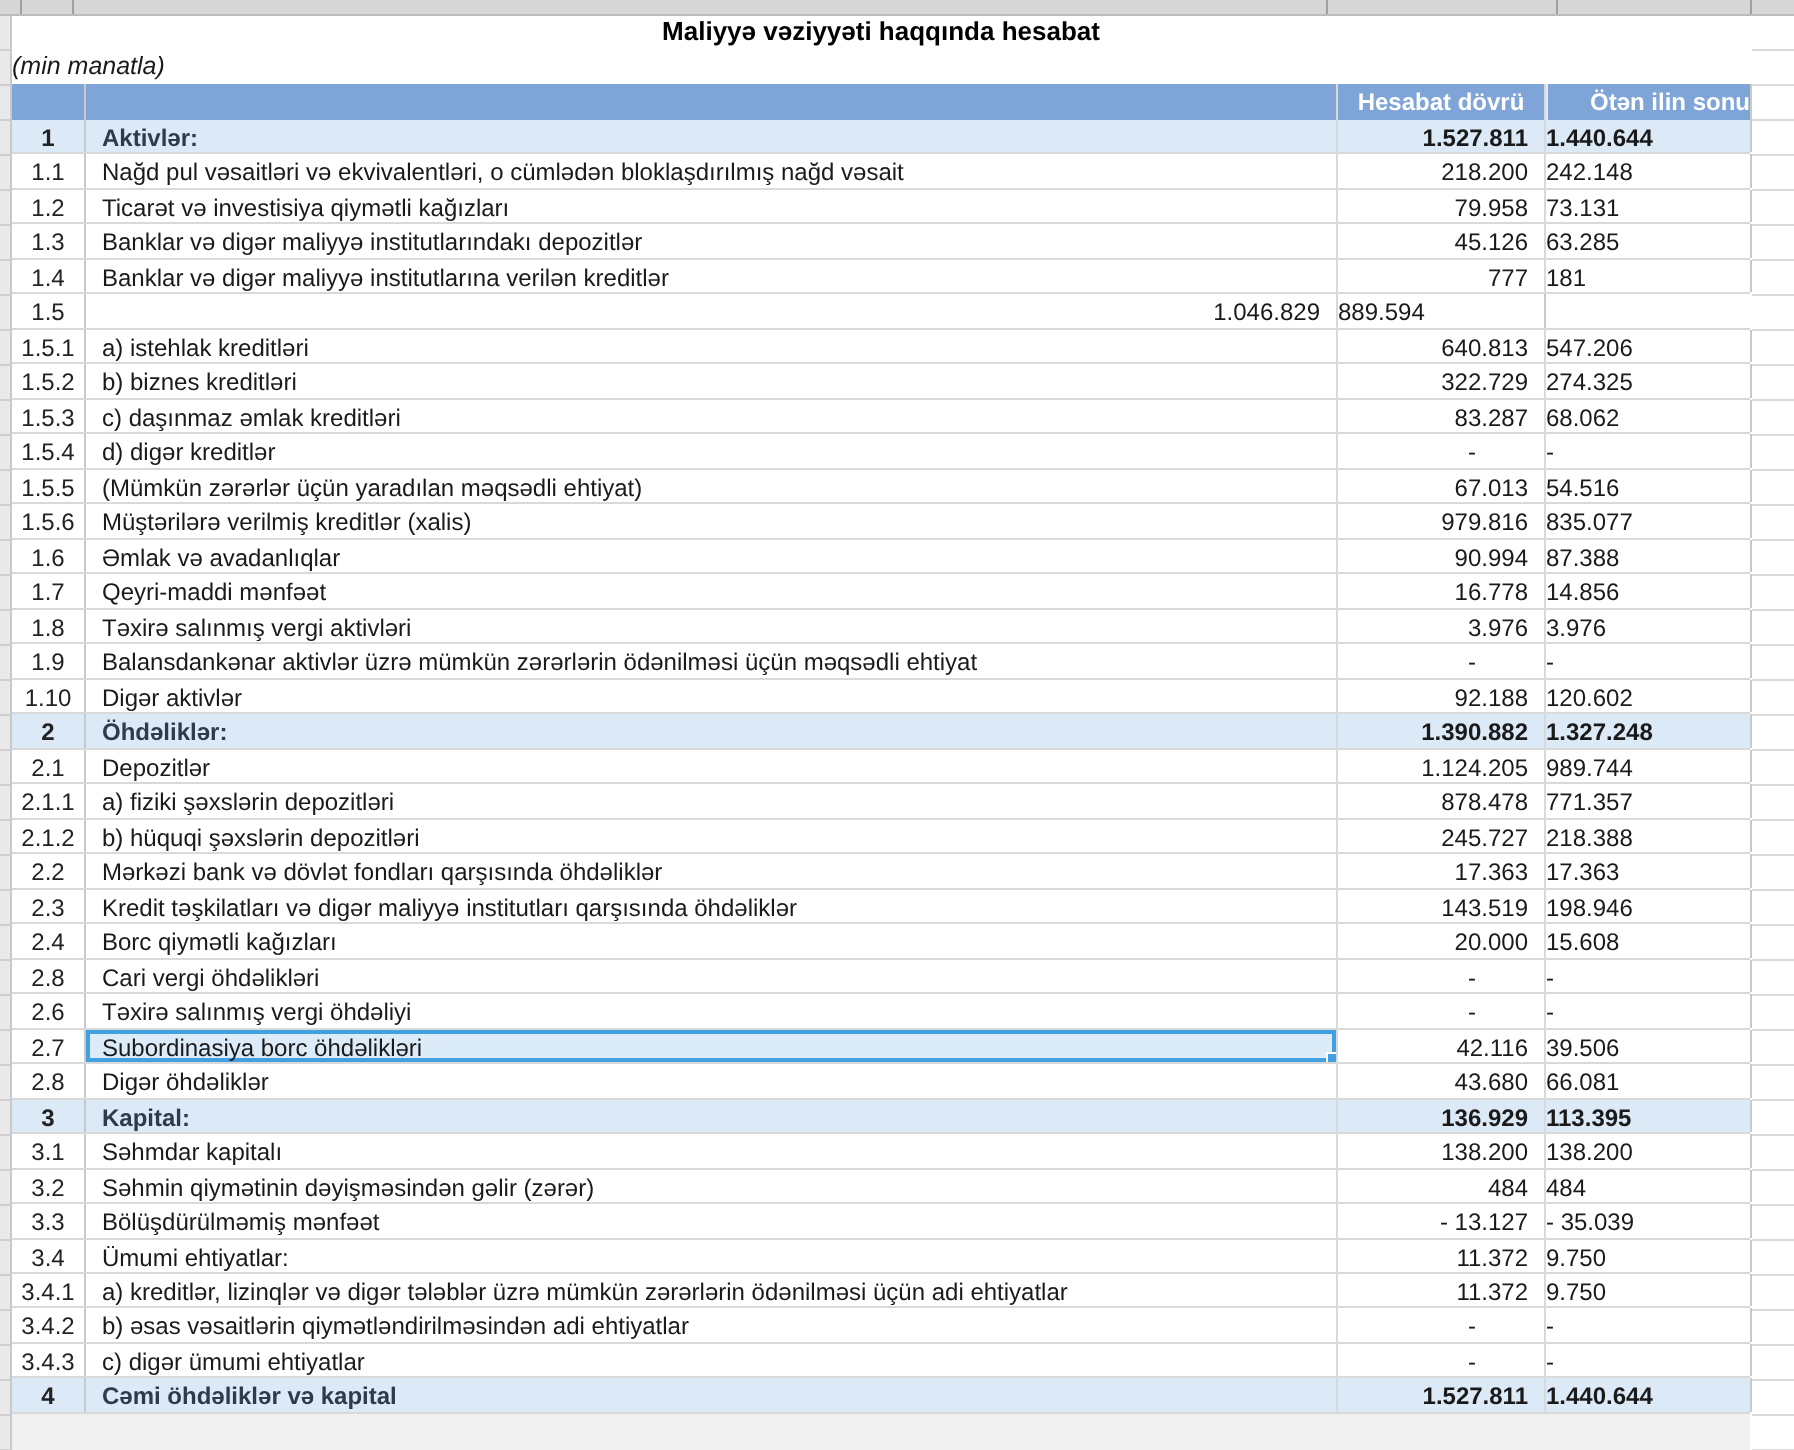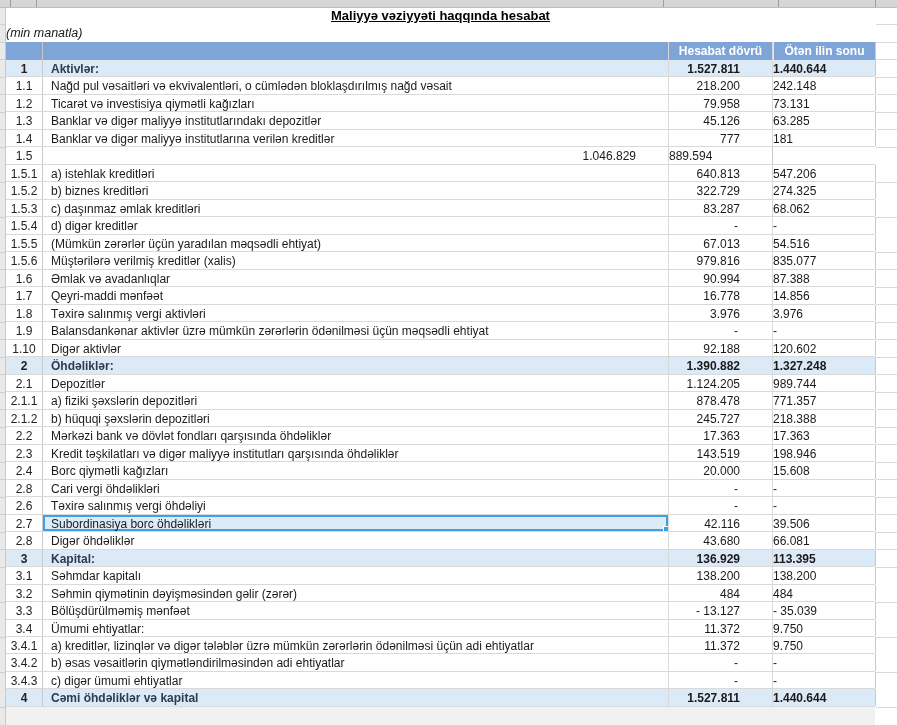--- a/index.html
+++ b/index.html
@@ -27,42 +27,42 @@
   }
   
   .right-col{
     position:absolute;left:876px;top:8px;width:21px;height:717px;background:#fff;
     background-image:repeating-linear-gradient(to bottom,transparent 0 16.5px,var(--grid-line,#D9D9D9) 16.5px 17.5px);
   }
   .title-row{
     position:absolute;left:6px;top:7px;width:869px;height:17px;
     text-align:center;font-weight:bold;font-size:13px;line-height:17px;color:#000;
   }
-  .title-row span{text-decoration:underline;}
+  .title-row span{}
   .note-row{
     position:absolute;left:6px;top:24px;width:860px;height:18px;
     text-align:left;font-style:italic;font-size:12.5px;line-height:18px;color:#1a1a1a;
   }
   .grid4{display:grid;grid-template-columns:37px 626px 104px 103px;}
   .header-row{
     position:absolute;left:6px;top:42px;width:869px;height:18px;
     background:var(--header-bg,#7FA5D8);color:var(--header-text,#fff);
     font-weight:bold;font-size:12px;line-height:18px;
   }
   .header-row .c-v1,.header-row .c-v2{text-align:center;padding:0;}
-  .header-row .c-v2{border-left:1px solid rgba(255,255,255,.75);}
+  .header-row .c-v2{border-left:1px solid rgba(255,255,255,.75);text-align:right;}
   .rows{position:absolute;left:6px;top:60px;width:869px;}
   .row{
     height:17.49px;box-sizing:border-box;border-bottom:1px solid var(--grid-line,#D9D9D9);
     font-size:12px;line-height:16px;background:#fff;
   }
   .row>div{box-sizing:border-box;padding-top:1px;overflow:hidden;white-space:nowrap;}
   .c-num{text-align:center;border-right:1px solid #C9C9C9;color:#222;}
   .c-label{padding-left:8px;border-right:1px solid var(--grid-line,#D9D9D9);position:relative;}
-  .c-v1{text-align:right;padding-right:32px;border-right:1px solid var(--grid-line,#D9D9D9);}
+  .c-v1{text-align:right;padding-right:8px;border-right:1px solid var(--grid-line,#D9D9D9);}
   .c-v2{padding-right:11px;border-right:1px solid #C9C9C9;}
   .c-v1.dash{padding-right:34px;}
   .c-v2.dash{padding-right:25px;}
   .row.section{background:var(--section-bg,#DCE9F7);font-weight:bold;}
   .row.section .c-label{color:#2e3b4e;}
   .row.italic .c-label,.row.italic .c-v1,.row.italic .c-v2{}
   .row.selected .c-label{
     background:var(--selection-fill,#DCEBF8);
     box-shadow:inset 0 0 0 2px var(--selection-border,#41A0E2);
   }

